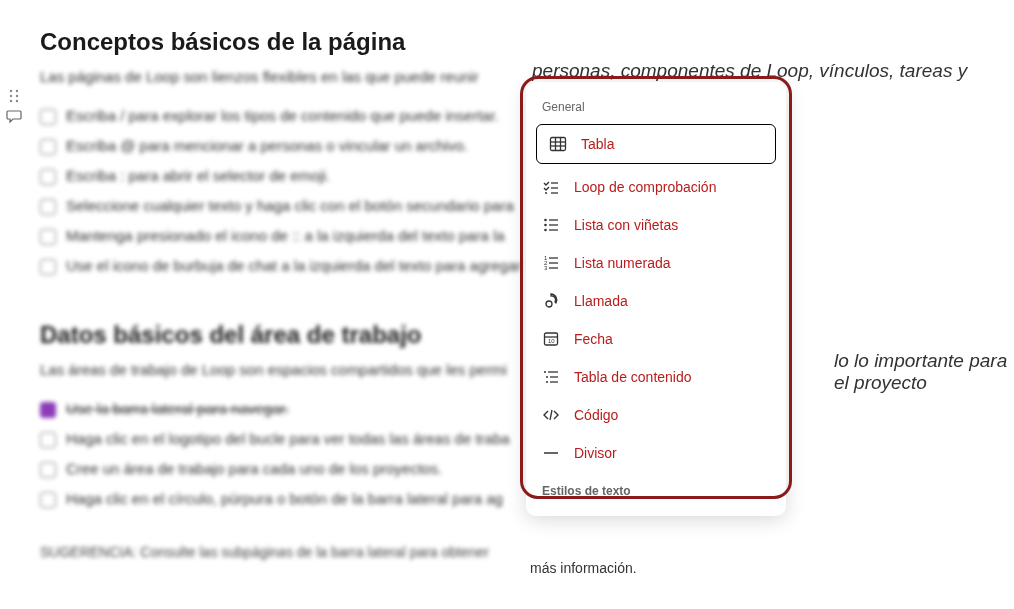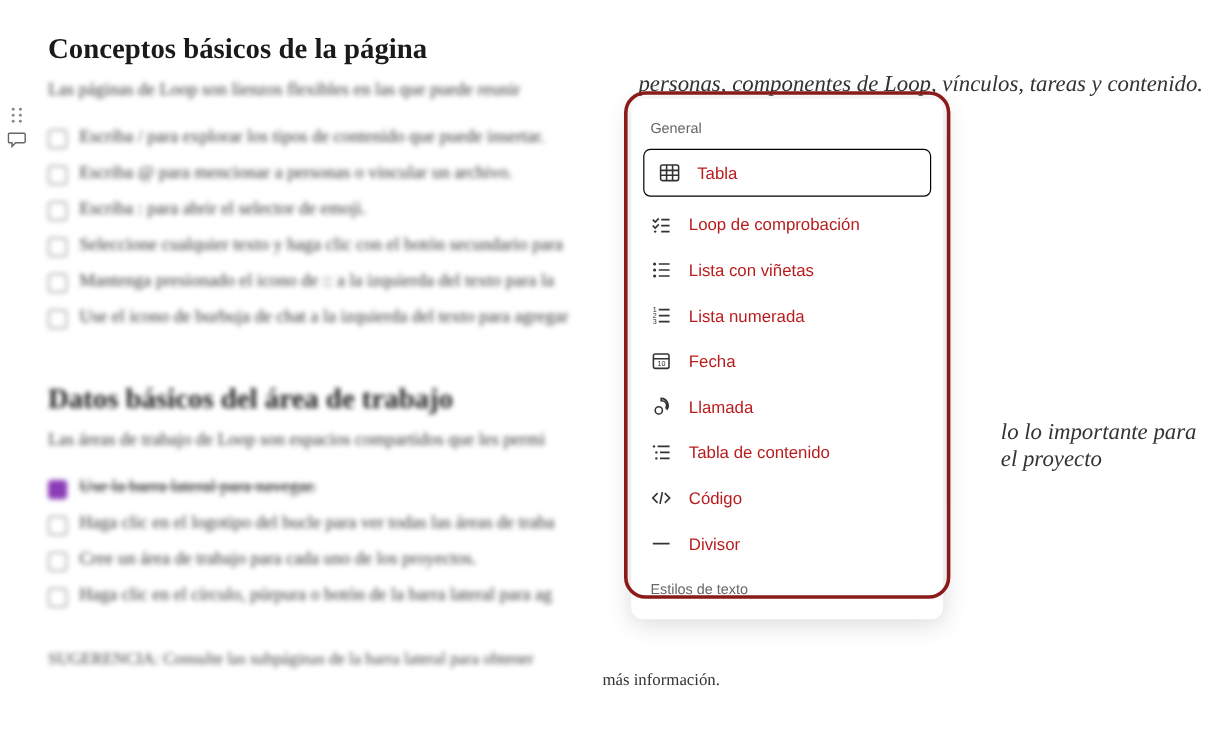--- a/index.html
+++ b/index.html
@@ -10,21 +10,20 @@
     body {
       font-family: 'Segoe UI', Tahoma, Geneva, Verdana, sans-serif;
       background: #ffffff;
       width: 1014px;
       height: 609px;
       position: relative;
       overflow: hidden;
     }
     .page-content {
       padding: 28px 40px;
-      font-family: Liberation Serif, serif;
     }
     .heading {
       font-size: 24px;
       font-weight: 700;
       color: #1a1a1a;
       margin-bottom: 12px;
     }
     .intro-text {
       font-size: 15px;
       color: #333;
@@ -215,21 +214,21 @@
     <span class="item-text">Cree un área de trabajo para cada uno de los proyectos.</span>
   </div>
   <div class="list-item">
     <div class="checkbox"></div>
     <span class="item-text">Haga clic en el círculo, púrpura o botón de la barra lateral para ag</span>
   </div>
 
   <p class="suggestion-text">
     <span>SUGERENCIA: Consulte las subpáginas de la barra lateral para obtener</span>
   </p>
-  <div class="trailing-visible" style="left:502px; top:560px; font-style:normal; font-size:14px;text-align:center;">más información.</div>
+  <div class="trailing-visible" style="left:530px; top:560px; font-style:normal; font-size:14px;text-align:center;">más información.</div>
 </div>
 
 <div class="dropdown-menu">
   <div class="dropdown-section-label">General</div>
 
   <div class="dropdown-item active">
     <div class="dropdown-icon">
       <svg viewBox="0 0 18 18">
           <rect x="1.5" y="2.5" width="15" height="13" rx="1.5" fill="none" stroke="#333" stroke-width="1.3"></rect>
           <line x1="1.5" y1="7" x2="16.5" y2="7" stroke="#333" stroke-width="1.3"></line>
@@ -279,36 +278,36 @@
           <text x="2" y="16" font-size="6" fill="#333">3</text>
           <line x1="7" y1="14" x2="16" y2="14" stroke="#333" stroke-width="1.3"></line>
         </svg>
     </div>
     <span>Lista numerada</span>
   </div>
 
   <div class="dropdown-item">
     <div class="dropdown-icon">
       <svg viewBox="0 0 18 18">
+          <path d="M9 2 a6 6 0 0 1 5 9 l-1-1 a4 4 0 0 0 -4-6 z" fill="none" stroke="#333" stroke-width="1.3"></path>
+          <circle cx="7" cy="12" r="3" fill="none" stroke="#333" stroke-width="1.3"></circle>
+        </svg>
+    </div>
+    <span>Llamada</span>
+  </div>
+
+  <div class="dropdown-item">
+    <div class="dropdown-icon">
+      <svg viewBox="0 0 18 18">
           <rect x="2.5" y="3" width="13" height="12" rx="1.5" fill="none" stroke="#333" stroke-width="1.3"></rect>
           <line x1="2.5" y1="7" x2="15.5" y2="7" stroke="#333" stroke-width="1.3"></line>
           <text x="6" y="13" font-size="6" fill="#333">10</text>
         </svg>
     </div>
     <span>Fecha</span>
-  </div>
-
-  <div class="dropdown-item">
-    <div class="dropdown-icon">
-      <svg viewBox="0 0 18 18">
-          <path d="M9 2 a6 6 0 0 1 5 9 l-1-1 a4 4 0 0 0 -4-6 z" fill="none" stroke="#333" stroke-width="1.3"></path>
-          <circle cx="7" cy="12" r="3" fill="none" stroke="#333" stroke-width="1.3"></circle>
-        </svg>
-    </div>
-    <span>Llamada</span>
   </div>
 
   <div class="dropdown-item">
     <div class="dropdown-icon">
       <svg viewBox="0 0 18 18">
           <circle cx="3" cy="4" r="1" fill="#333"></circle>
           <line x1="6" y1="4" x2="16" y2="4" stroke="#333" stroke-width="1.3"></line>
           <circle cx="5" cy="9" r="1" fill="#333"></circle>
           <line x1="8" y1="9" x2="16" y2="9" stroke="#333" stroke-width="1.3"></line>
           <circle cx="5" cy="14" r="1" fill="#333"></circle>
@@ -331,16 +330,16 @@
 
   <div class="dropdown-item">
     <div class="dropdown-icon">
       <svg viewBox="0 0 18 18">
           <line x1="2" y1="9" x2="16" y2="9" stroke="#333" stroke-width="1.5"></line>
         </svg>
     </div>
     <span>Divisor</span>
   </div>
 
-  <div class="dropdown-section-label" style="margin-top:6px;">Estilos de texto</div>
+  <div class="dropdown-section-label" style="margin-top:6px;font-weight:bold;">Estilos de texto</div>
 </div>
 
 <div class="dropdown-highlight"></div>
 
 </body></html>

